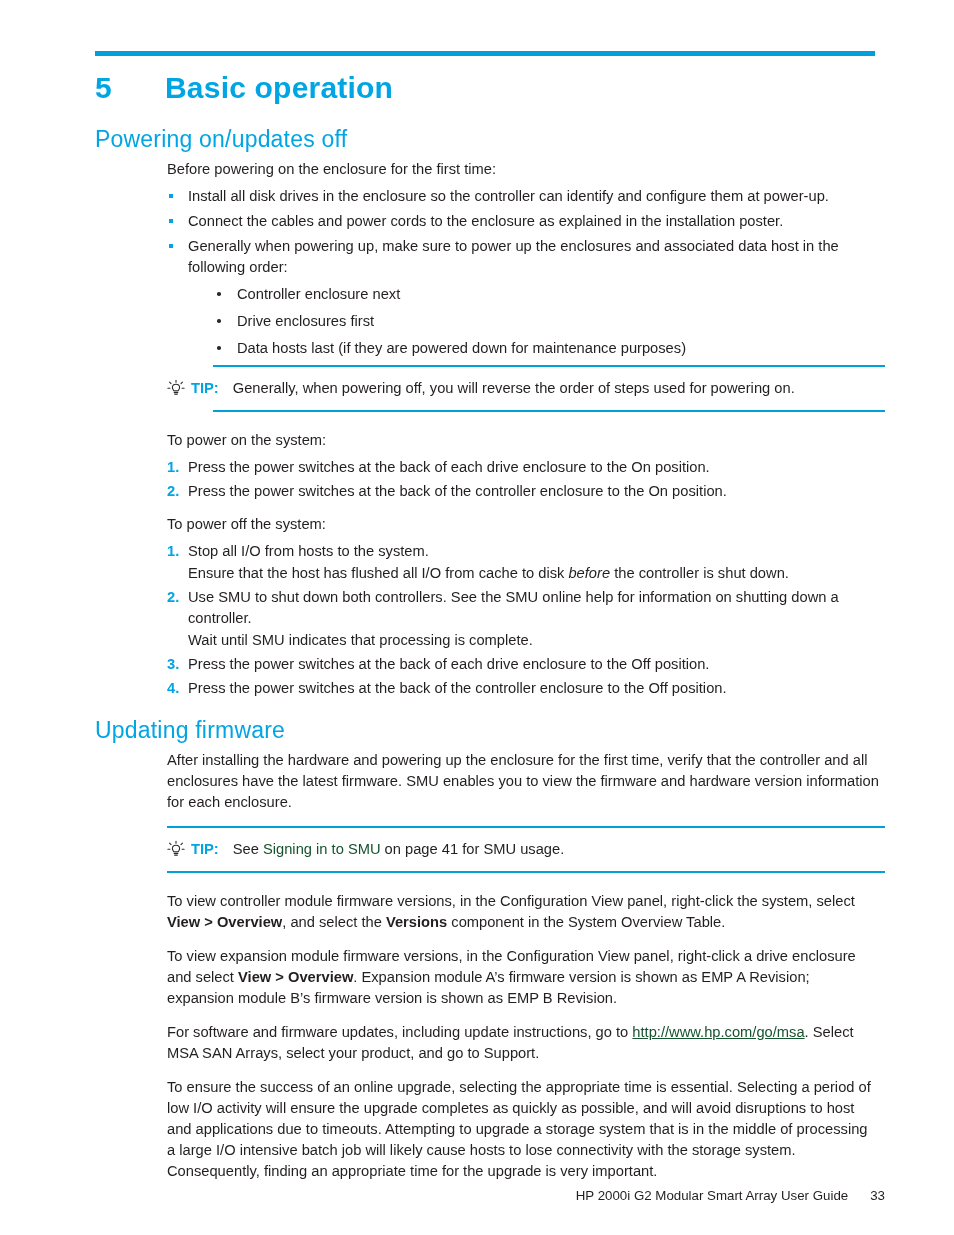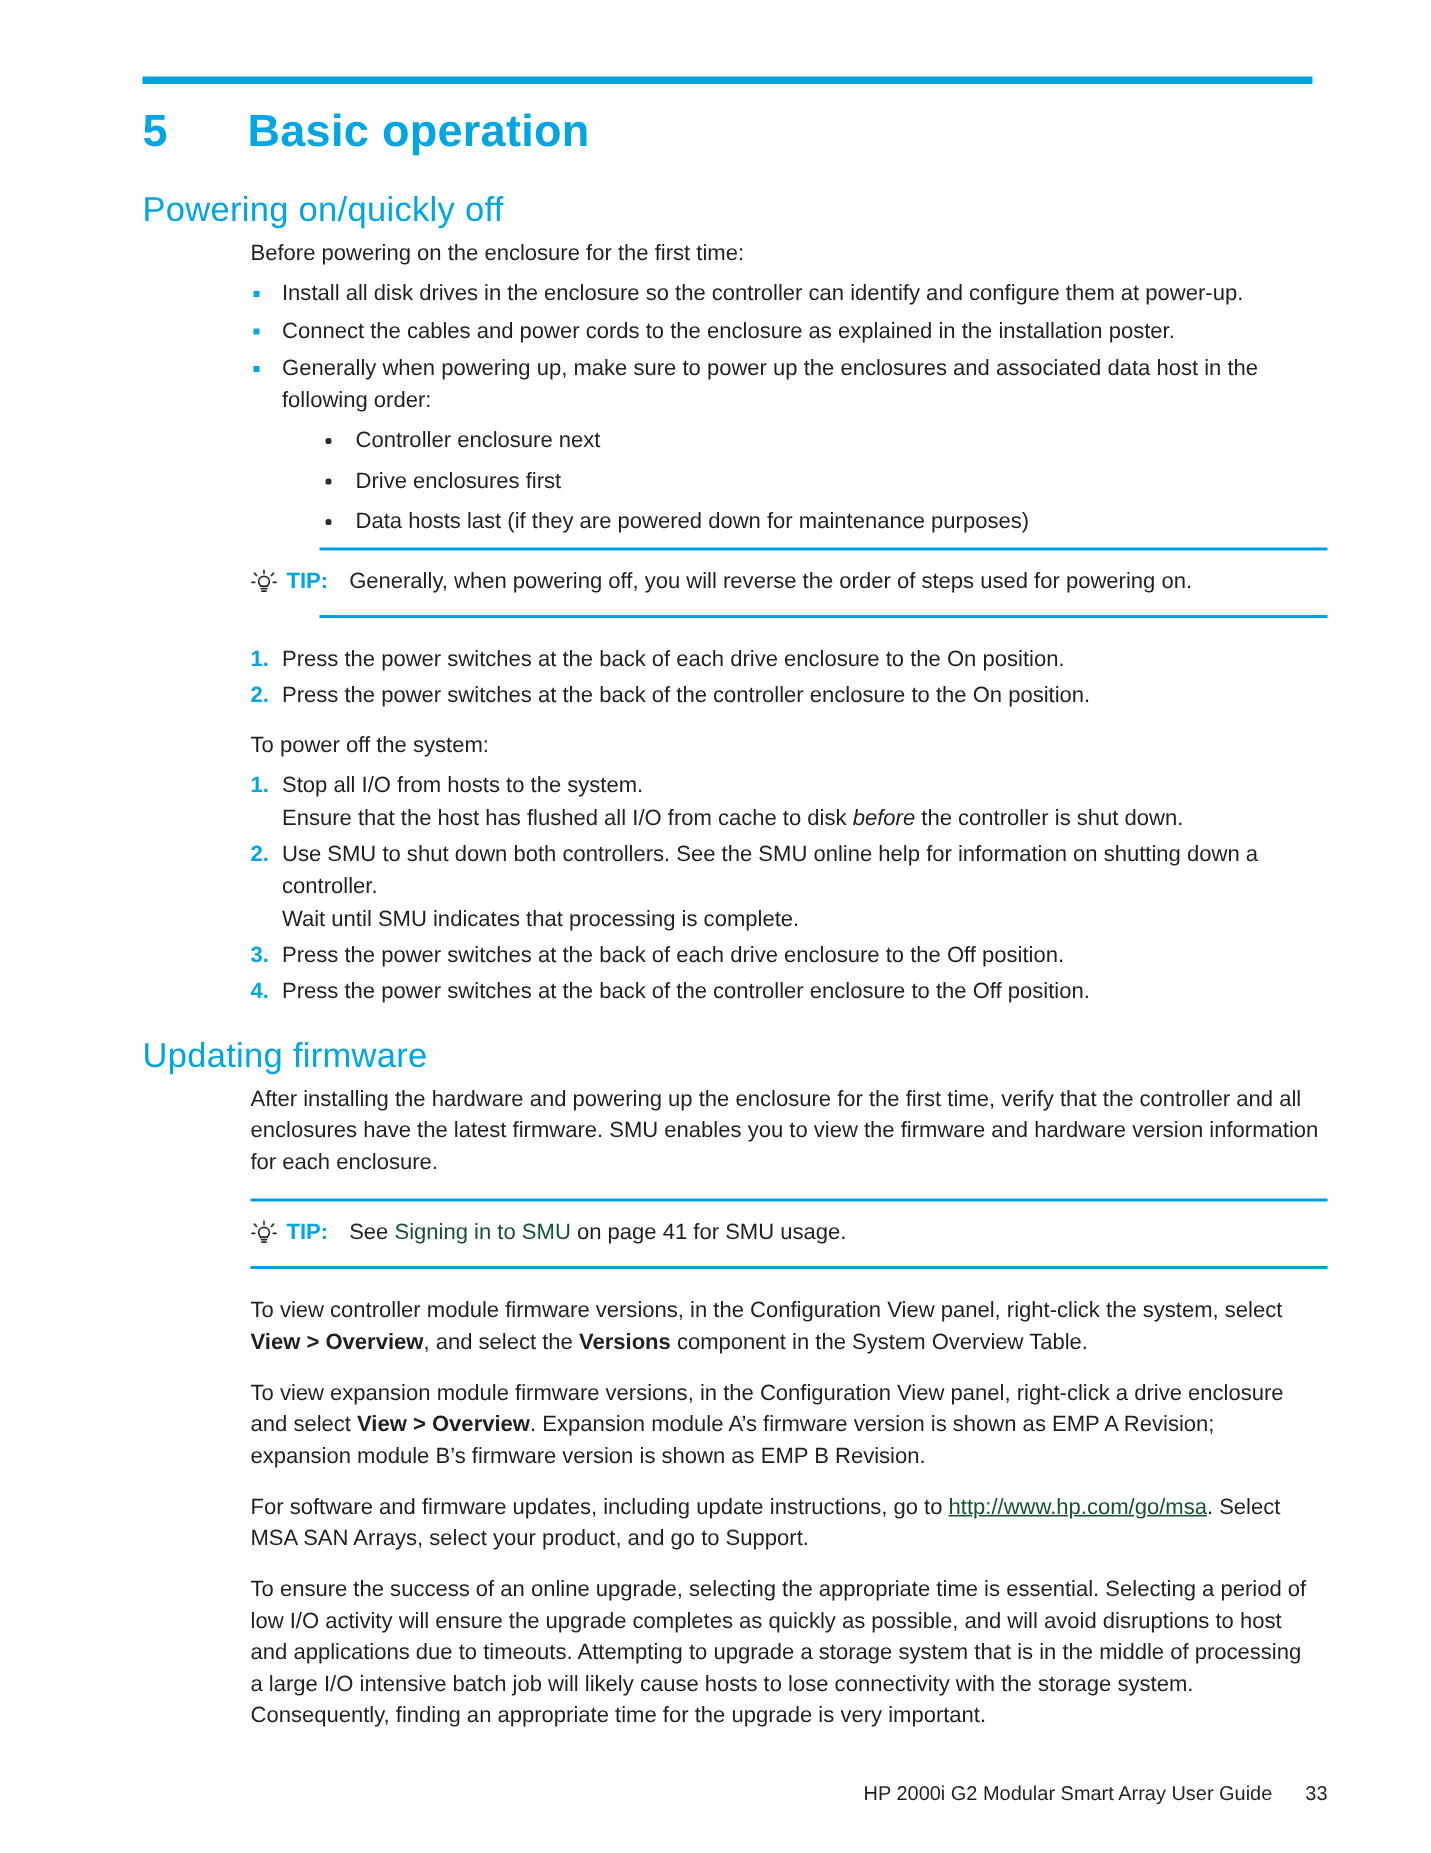--- a/index.html
+++ b/index.html
@@ -217,21 +217,21 @@
 
   <div class="top-rule"></div>
 
   <div class="content">
 
     <div class="chapter-title">
       <span class="chapter-num">5</span>
       <span class="chapter-name">Basic operation</span>
     </div>
 
-    <h1 class="h1">Powering on/quickly off</h1>
+    <h1 class="h1">Powering on/updates off</h1>
 
     <div class="body-col">
 
       <p class="para tight">Before powering on the enclosure for the first time:</p>
 
       <ul class="l1">
         <li>
           <span class="bullet"></span>
           <span>Install all disk drives in the enclosure so the controller can identify and configure them at power-up.</span>
         </li>
@@ -270,20 +270,21 @@
                 <path d="M9 1.2v2.1M2.6 3.1l1.4 1.5M15.4 3.1l-1.4 1.5M.9 9.2h2M15.1 9.2h2"></path>
               </g>
             </svg>
           </span>
           <span class="tip-label">TIP:</span>
           <span class="tip-text">Generally, when powering off, you will reverse the order of steps used for powering on.</span>
         </div>
         <div class="rule"></div>
       </div>
 
+      <p class="para tight">To power on the system:</p>
 
       <ol class="ol">
         <li>
           <span class="num">1.</span>
           <span>Press the power switches at the back of each drive enclosure to the On position.</span>
         </li>
         <li>
           <span class="num">2.</span>
           <span>Press the power switches at the back of the controller enclosure to the On position.</span>
         </li>

